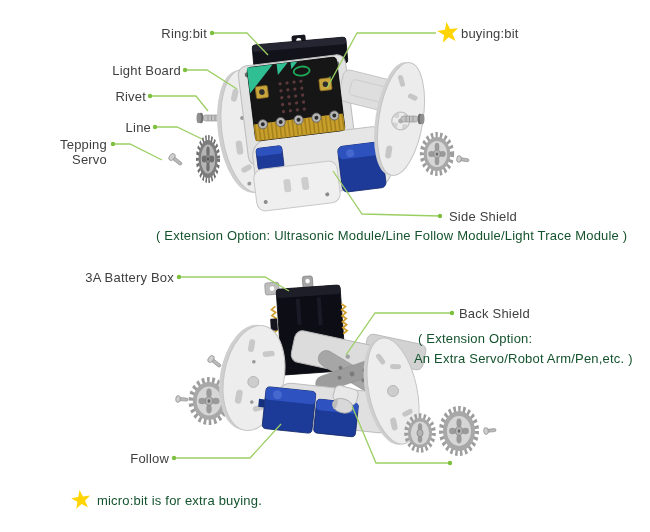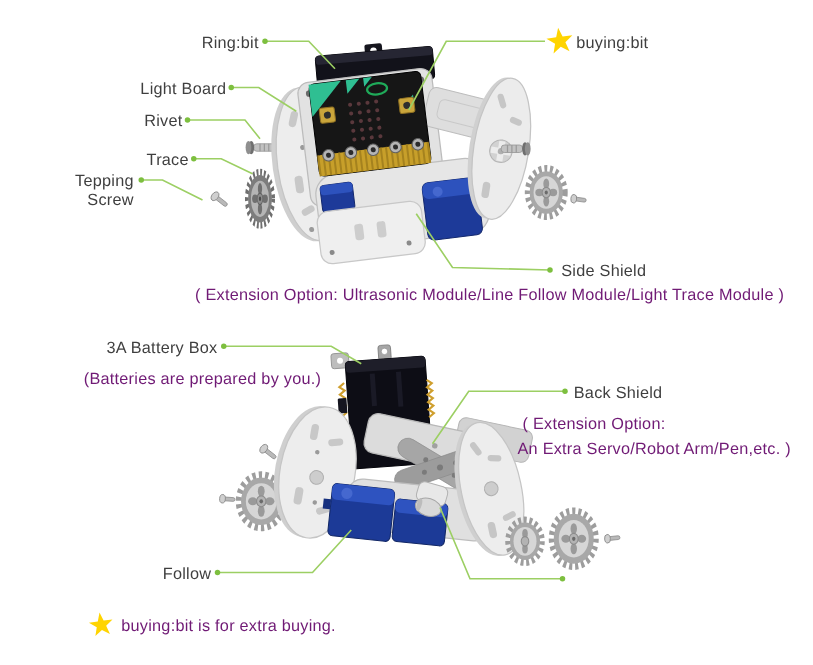--- a/index.html
+++ b/index.html
@@ -1,21 +1,21 @@
 <!DOCTYPE html>
 <html><head>
 <meta charset="utf-8">
 <style>
   html,body{margin:0;padding:0;background:#ffffff;}
   #stage{position:relative;width:650px;height:532px;background:#ffffff;overflow:hidden;
          font-family:"Liberation Sans",sans-serif;text-decoration:underline;}
   #art{position:absolute;left:0;top:0;}
   .label{position:absolute;font-size:13px;line-height:15px;color:#3f3f3f;
          white-space:nowrap;letter-spacing:.2px;}
-  .pink{color:#701a75;}
+  .pink{color:#14532d;}
 </style>
 </head>
 <body>
 
 <div id="stage">
 
 <svg id="art" width="650" height="532" viewBox="0 0 650 532">
 
   <g>
 
@@ -324,30 +324,29 @@
     </g>
   </g>
 
   <path transform="translate(448,33) rotate(-8) scale(1.1)" fill="#ffd400" d="M0,-10 L2.35,-3.24 L9.51,-3.09 L3.8,1.24 L5.88,8.09 L0,4 L-5.88,8.09 L-3.8,1.24 L-9.51,-3.09 L-2.35,-3.24 Z"></path>
   <path transform="translate(81,500) rotate(-8)" fill="#ffd400" d="M0,-10 L2.35,-3.24 L9.51,-3.09 L3.8,1.24 L5.88,8.09 L0,4 L-5.88,8.09 L-3.8,1.24 L-9.51,-3.09 L-2.35,-3.24 Z"></path>
 </svg>
 
 <div class="label" style="right:443px;top:26px">Ring:bit</div>
 <div class="label" style="right:469px;top:63px">Light Board</div>
 <div class="label" style="right:504px;top:89px">Rivet</div>
-<div class="label" style="right:499px;top:120px">Trace</div>
+<div class="label" style="right:499px;top:120px">Line</div>
 <div class="label" style="right:543px;top:137px;text-align:right">
   <span>Tepping</span><br>
-  <span>Screw</span>
+  <span>Servo</span>
 </div>
 <div class="label" style="left:461px;top:26px">buying:bit</div>
 <div class="label" style="left:449px;top:209px">Side Shield</div>
 <div class="label pink" style="left:156px;top:228px">( Extension Option: Ultrasonic Module/Line Follow Module/Light Trace Module )</div>
 
 <div class="label" style="right:476px;top:270px">3A Battery Box</div>
-<div class="label pink" style="left:67px;top:295px">(Batteries are prepared by you.)</div>
 <div class="label" style="left:459px;top:306px">Back Shield</div>
 <div class="label pink" style="left:414px;top:351px">An Extra Servo/Robot Arm/Pen,etc. )</div>
 <div class="label pink" style="left:418px;top:331px">( Extension Option:</div>
 <div class="label" style="right:481px;top:451px">Follow</div>
-<div class="label pink" style="left:97px;top:493px">buying:bit is for extra buying.</div>
+<div class="label pink" style="left:97px;top:493px">micro:bit is for extra buying.</div>
 
 </div>
 
 </body></html>

